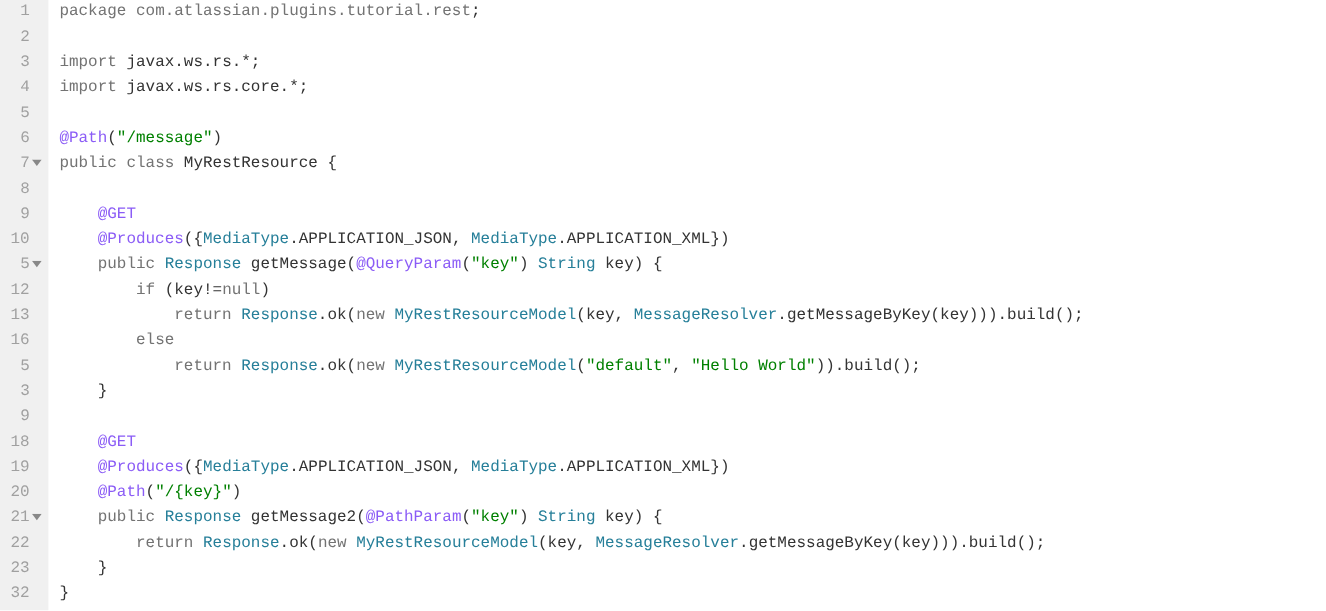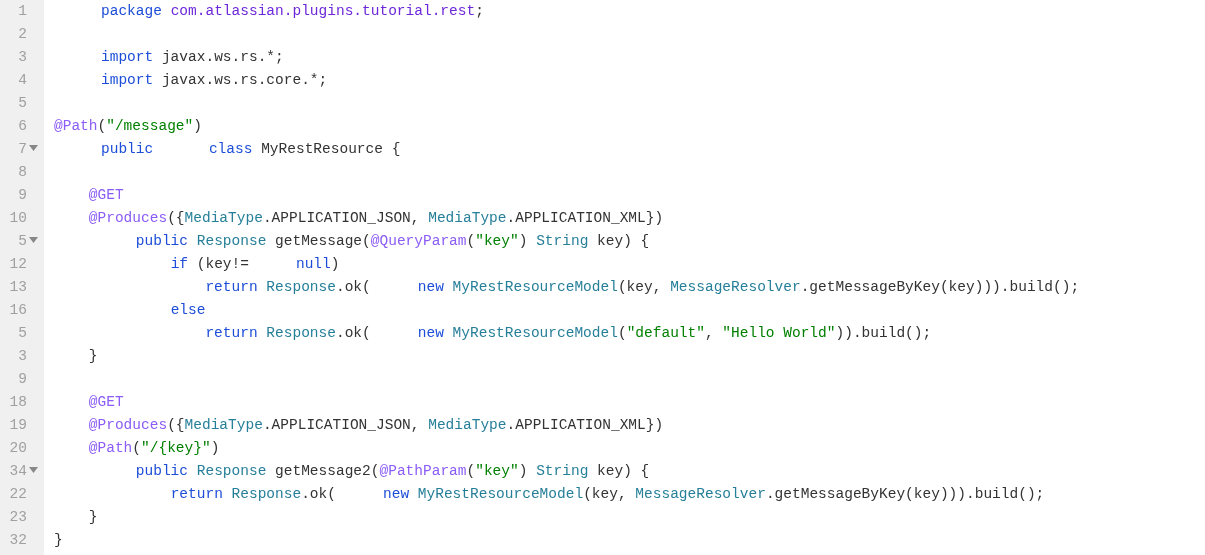--- a/index.html
+++ b/index.html
@@ -28,22 +28,22 @@
   .fold {
     width: 9px;
     height: 9px;
     margin-right: 2px;
     display: inline-block;
     position: relative;
   }
   .fold svg { display: block; }
   .code { flex: 1; padding-left: 10px; white-space: pre; }
   .code-line { height: 23px; }
-  .kw { color: #1d4ed8; margin-left: 47px; }
-  .pkg { color: #6d28d9; }
+  .kw { color: #737373; }
+  .pkg { color: #737373; }
   .type { color: #267f99; }
   .str { color: #008000; }
   .ann { color: #8b5cf6; }
   .plain { color: #333333; }
   .id { color: #333333; }
 </style>
 </head>
 <body>
 
 <div class="editor">
@@ -130,21 +130,21 @@
       </div>
       <div class="gutter-line">
         <span class="ln">19</span>
         <span class="fold"></span>
       </div>
       <div class="gutter-line">
         <span class="ln">20</span>
         <span class="fold"></span>
       </div>
       <div class="gutter-line">
-        <span class="ln">34</span>
+        <span class="ln">21</span>
         <span class="fold">
           <svg width="9" height="9" viewBox="0 0 9 9">
             <polygon points="0,0 9,0 4.5,6" fill="#888"></polygon>
           </svg>
         </span>
       </div>
       <div class="gutter-line">
         <span class="ln">22</span>
         <span class="fold"></span>
       </div>

